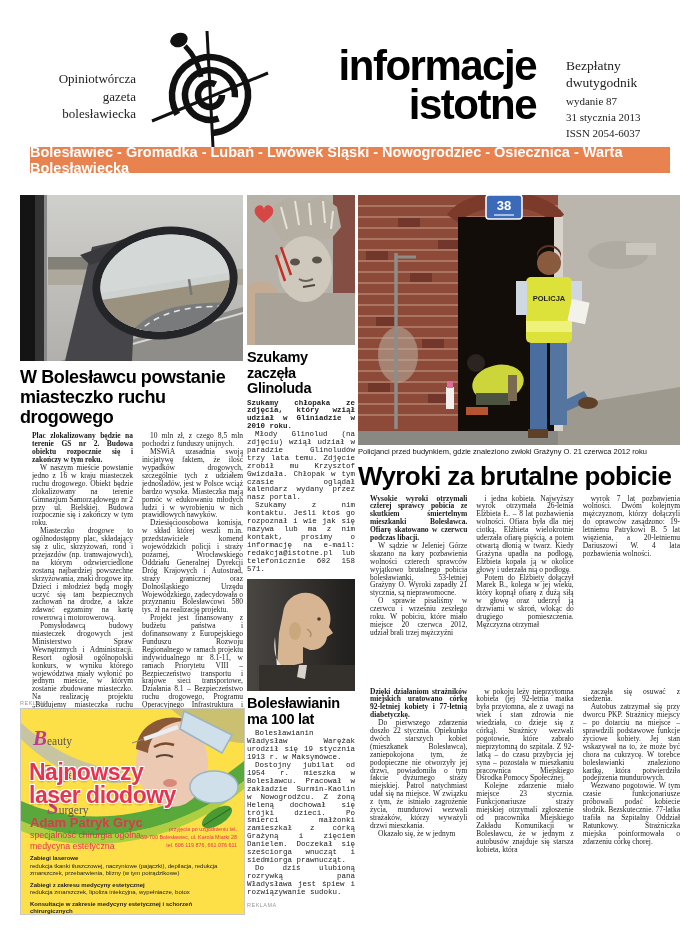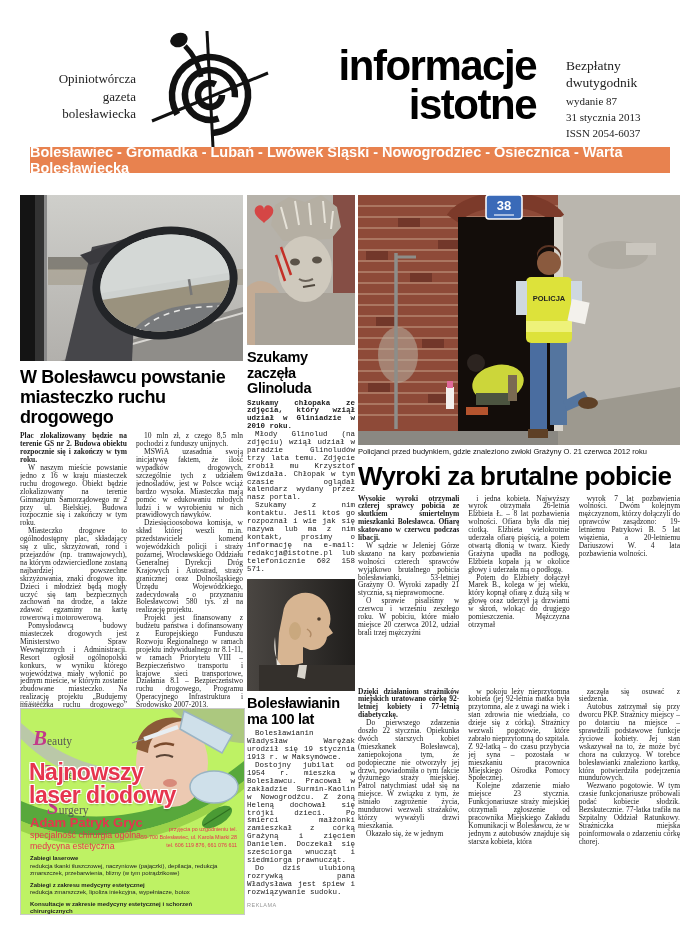--- a/index.html
+++ b/index.html
@@ -31,21 +31,21 @@
 
   .photo{display:block;background:#ddd;}
   .headline{font-family:"Liberation Sans",sans-serif;font-weight:bold;color:#000;margin:0;}
   .headA{font-size:18px;line-height:1.1;letter-spacing:-.4px;margin-top:7px;}
   .headB{font-size:14.5px;line-height:1.07;letter-spacing:-.3px;margin-top:5px;}
   .headC{font-size:26px;line-height:1.02;letter-spacing:-.6px;margin-top:7px;}
 
   .body{font-size:7.5px;line-height:7.9px;color:#1a1a1a;text-align:justify;}
   .body .para{margin:0;text-indent:8px;}
   .lead{font-weight:bold;margin:0;text-align:justify;}
-  .news-cols{display:flex;gap:9px;margin-top:5px;}
+  .news-cols{display:flex;gap:9px;margin-top:5px;margin-left:12px;}
   .ncol{flex:1;overflow:hidden;}
   .bodyA .ncol{height:290px;}
   .bodyC1 .ncol{height:188px;}
   .bodyC2 .ncol{height:176px;}
   .caption{font-family:"Liberation Sans",sans-serif;font-size:7.5px;color:#111;margin-top:2px;}
 
   .colB .body{margin-top:3px;font-family:Liberation Mono, monospace;}
   .reklama-label{font-family:"Liberation Sans",sans-serif;font-size:5.5px;letter-spacing:.5px;
                  color:#999;margin-top:6px;}
 
@@ -56,21 +56,21 @@
   .ad-instalacje .l2{position:absolute;left:6px;top:20px;font-weight:bold;font-size:13px;color:#f5821e;}
   .ad-instalacje .srv{position:absolute;left:6px;top:40px;width:96px;font-size:6.4px;line-height:1.3;color:#fff;}
   .ad-instalacje .tel{position:absolute;left:6px;top:58px;font-weight:bold;font-size:8.5px;color:#fff;}
   .ad-instalacje .www{position:absolute;left:6px;top:72px;font-weight:bold;font-size:13.5px;color:#f5821e;
                       text-shadow:0 0 2px #7a3c00;}
   .house-icon{position:absolute;right:4px;top:3px;}
 
   
   .reklama-label-abs{position:absolute;left:20px;top:700px;font-family:"Liberation Sans",sans-serif;
                      font-size:5.5px;letter-spacing:.5px;color:#999;}
-  .ad-beauty{position:absolute;left:20px;top:708px;width:223px;height:205px;background:#bef264;
+  .ad-beauty{position:absolute;left:20px;top:708px;width:223px;height:205px;background:#fde047;
              border:1px solid #c9c9c9;overflow:hidden;font-family:"Liberation Sans",sans-serif;}
   .beauty-bg{position:absolute;left:0;top:0;}
   .beauty-photo{position:absolute;right:2px;top:0;}
   .bss-logo{position:absolute;left:12px;top:6px;z-index:3;}
   .bss-line{display:block;font-family:"Liberation Serif",serif;font-size:11.5px;color:#555;line-height:1.1;}
   .bss-line::first-letter{font-size:21px;font-style:italic;font-weight:bold;color:#c23a8a;}
   .bss-line:nth-child(2){margin-left:7px;}
   .bss-line:nth-child(3){margin-left:14px;}
   .promo{position:absolute;left:8px;top:52px;z-index:3;font-weight:bold;font-size:23px;line-height:.98;
          letter-spacing:-.5px;color:#e6344e;

